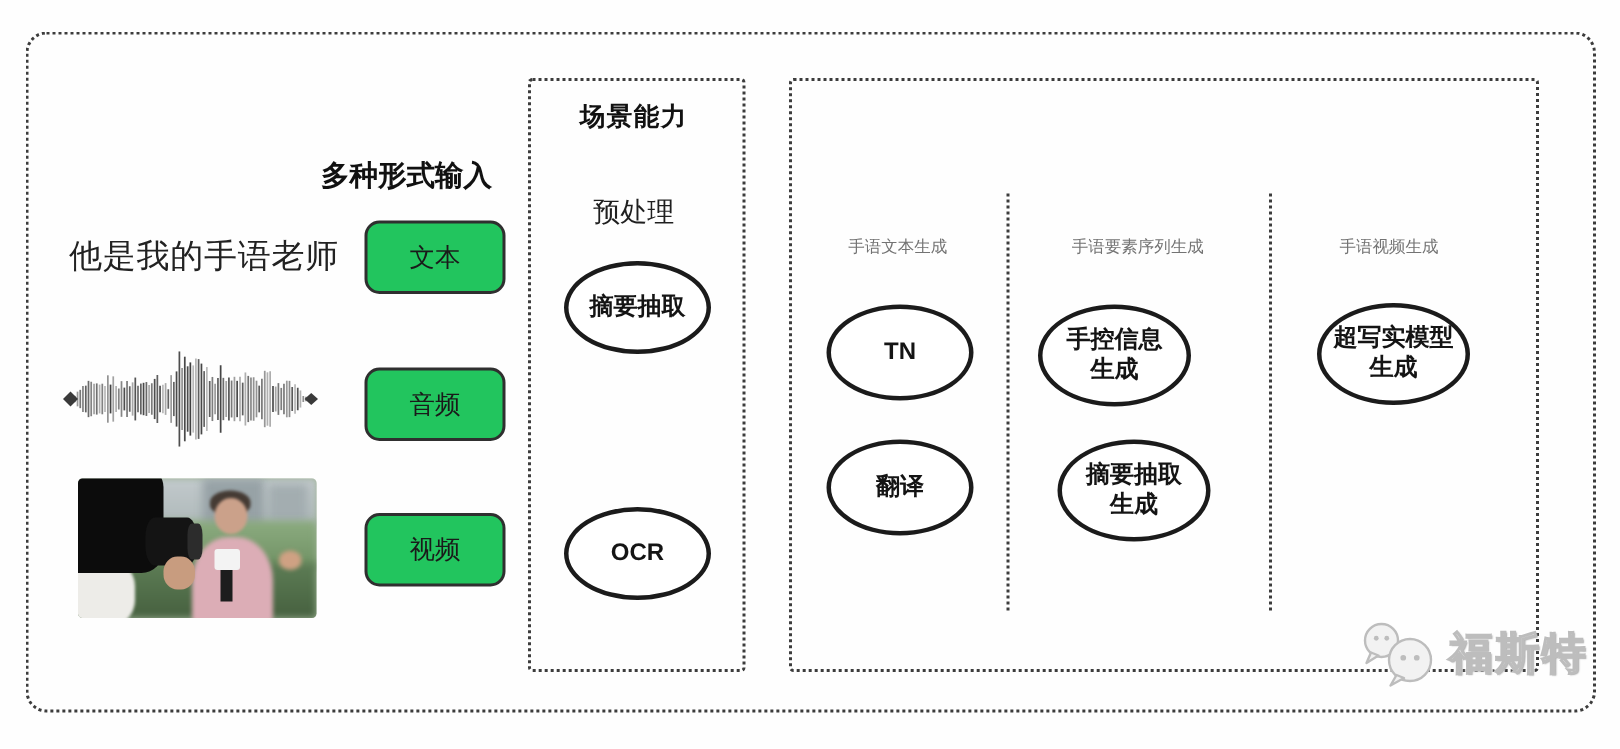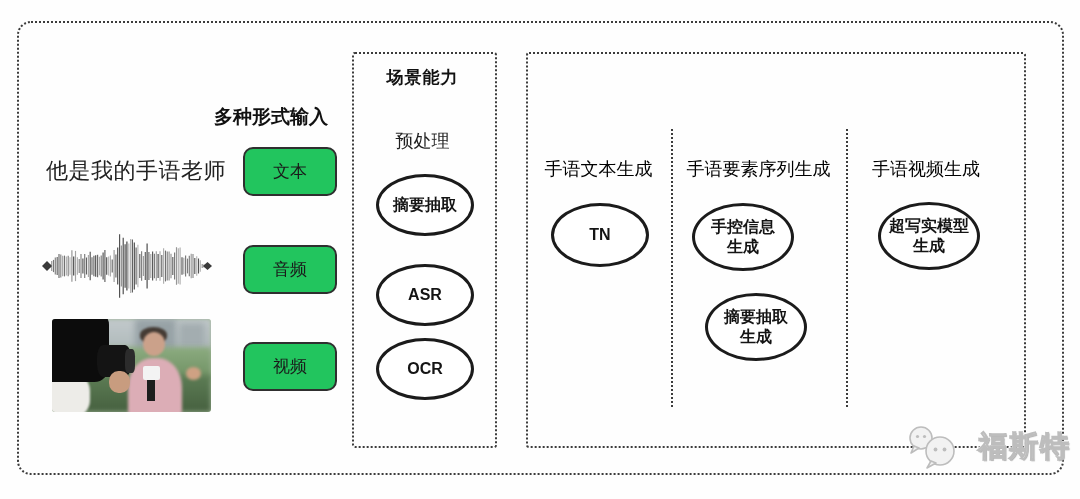--- a/index.html
+++ b/index.html
@@ -30,21 +30,21 @@
   .mode-box{
     position:absolute;left:227px;width:90px;height:45px;
     border:2px solid #2f2f2f;border-radius:10px;
     display:flex;align-items:center;justify-content:center;
     font-size:17px;color:#1a1a1a;background:#22c55e;margin-left:16px;
   }
   .stage-label{
     position:absolute;text-align:center;font-size:18px;color:#1f1f1f;
   }
   .col-header{
-    position:absolute;top:157px;text-align:center;font-size:18px;color:#000000;
+    position:absolute;top:157px;text-align:center;font-size:11px;color:#737373;
   }
   .node{
     position:absolute;border:3px solid #1b1b1b;border-radius:50%;
     display:flex;align-items:center;justify-content:center;text-align:center;
     font-size:16px;color:#141414;background:#fff;line-height:1.25;
   }
   .node span{white-space:pre-line;font-weight:bold;}
   .divider{
     position:absolute;top:129px;height:278px;width:0;
     border-left:2px dotted #3c3c3c;
@@ -65,21 +65,21 @@
   .ph-hair{left:55.5%;top:9%;width:17%;height:17%;background:#453b34;border-radius:50% 50% 40% 40%;filter:blur(1px);}
   .ph-hand-r{left:84%;top:52%;width:10%;height:14%;background:#cfa183;border-radius:50%;filter:blur(1.5px);}
   .ph-mic{left:60%;top:58%;width:4.5%;height:30%;background:#1d1d1d;filter:blur(0.5px);}
   .ph-mic-flag{left:57%;top:50%;width:11%;height:16%;background:#f3f3f3;border-radius:2px;filter:blur(0.5px);}
   .ph-shirt{left:-4%;top:58%;width:28%;height:48%;background:#edece8;border-radius:40%;filter:blur(1px);}
   .ph-camera{left:-6%;top:-8%;width:42%;height:76%;background:#0c0c0c;border-radius:6% 18% 22% 10%;}
   .ph-lens{left:28%;top:28%;width:22%;height:34%;background:#141414;border-radius:18%/40%;}
   .ph-lens-ring{left:46%;top:32%;width:6%;height:26%;background:#2c2c2c;border-radius:30%;}
   .ph-hand{left:36%;top:56%;width:13%;height:24%;background:#c89c7f;border-radius:45%;filter:blur(0.5px);}
   .watermark{
-    position:absolute;left:906px;top:423px;display:flex;align-items:center;gap:18px;
+    position:absolute;left:906px;top:412px;display:flex;align-items:center;gap:6px;
     pointer-events:none;
   }
   .wm-text{
     font-size:29px;font-weight:700;color:#f6f6f6;letter-spacing:2px;
     -webkit-text-stroke:1px #bdbdbd;
     text-shadow:1px 1px 1px #adadad,-1px -1px 1px #ffffff;
   }
 </style>
 </head>
 <body>
@@ -213,37 +213,37 @@
     <span>视频</span>
   </div>
 
   <div class="panel" style="left:352px;top:52px;width:141px;height:392px"></div>
   <div class="panel-title" style="left:352px;top:66px;width:141px">场景能力</div>
   <div class="stage-label" style="left:352px;top:129px;width:141px">预处理</div>
 
   <div class="node" style="left:376px;top:174px;width:92px;height:56px">
     <span>摘要抽取</span>
   </div>
-  <div class="node" style="left:376px;top:264px;width:92px;height:56px">
-    <span>ASR</span>
-  </div>
   <div class="node" style="left:376px;top:338px;width:92px;height:56px">
     <span>OCR</span>
   </div>
 
   <div class="panel" style="left:526px;top:52px;width:496px;height:392px"></div>
   <div class="divider" style="left:671px"></div>
   <div class="divider" style="left:846px"></div>
 
   <div class="col-header" style="left:526px;width:145px">手语文本生成</div>
   <div class="col-header" style="left:671px;width:175px">手语要素序列生成</div>
   <div class="col-header" style="left:846px;width:160px">手语视频生成</div>
 
   <div class="node" style="left:551px;top:203px;width:92px;height:58px">
     <span>TN</span>
+  </div>
+  <div class="node" style="left:551px;top:293px;width:92px;height:58px">
+    <span>翻译</span>
   </div>
 
   <div class="node" style="left:692px;top:203px;width:96px;height:62px">
     <span>手控信息
 生成</span>
   </div>
   <div class="node" style="left:705px;top:293px;width:96px;height:62px">
     <span>摘要抽取
 生成</span>
   </div>

